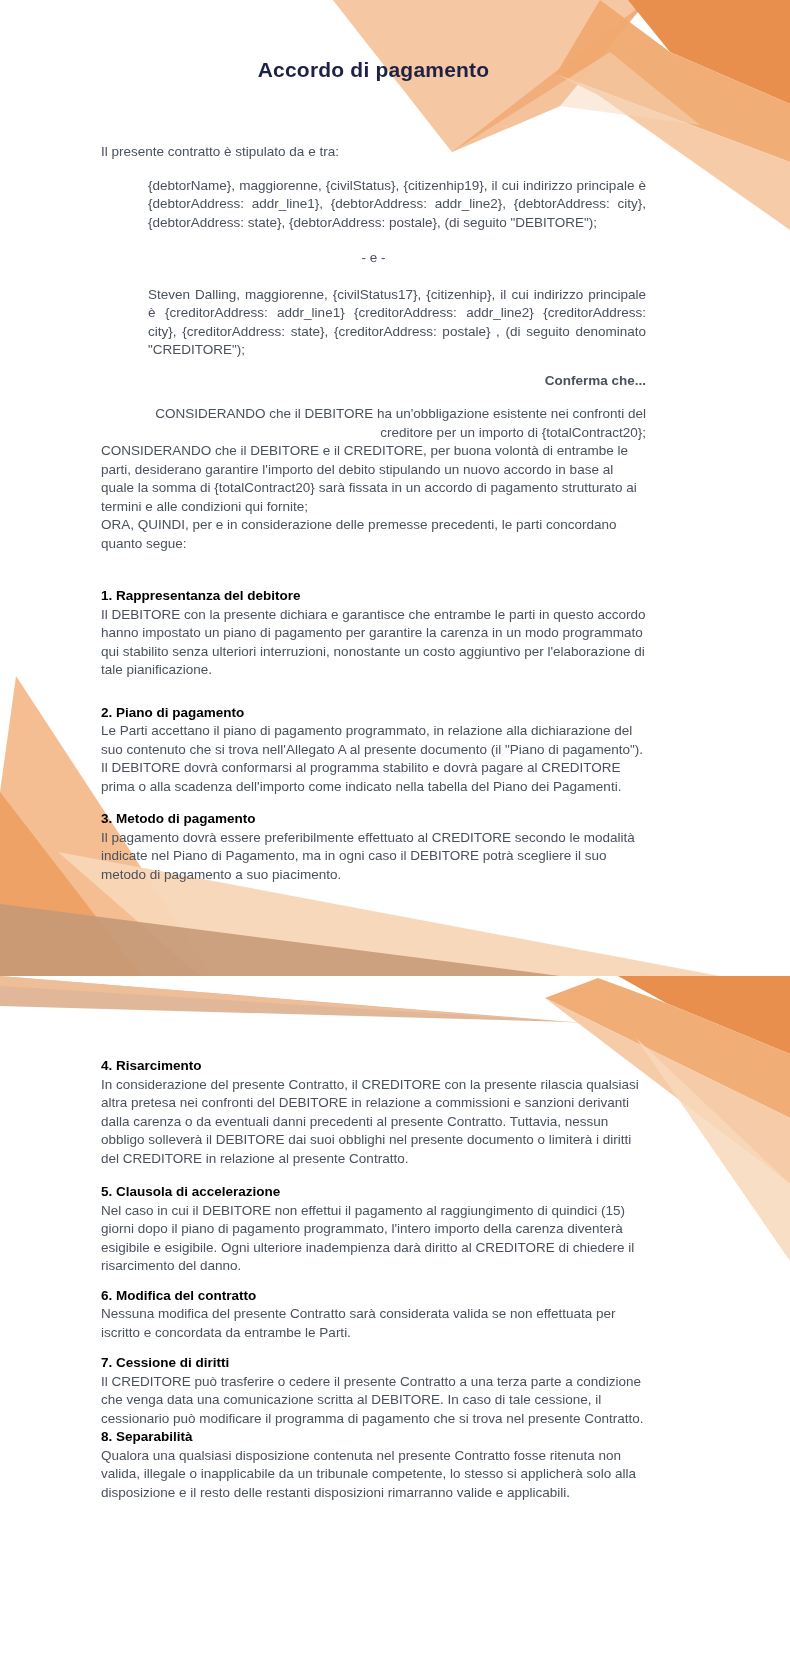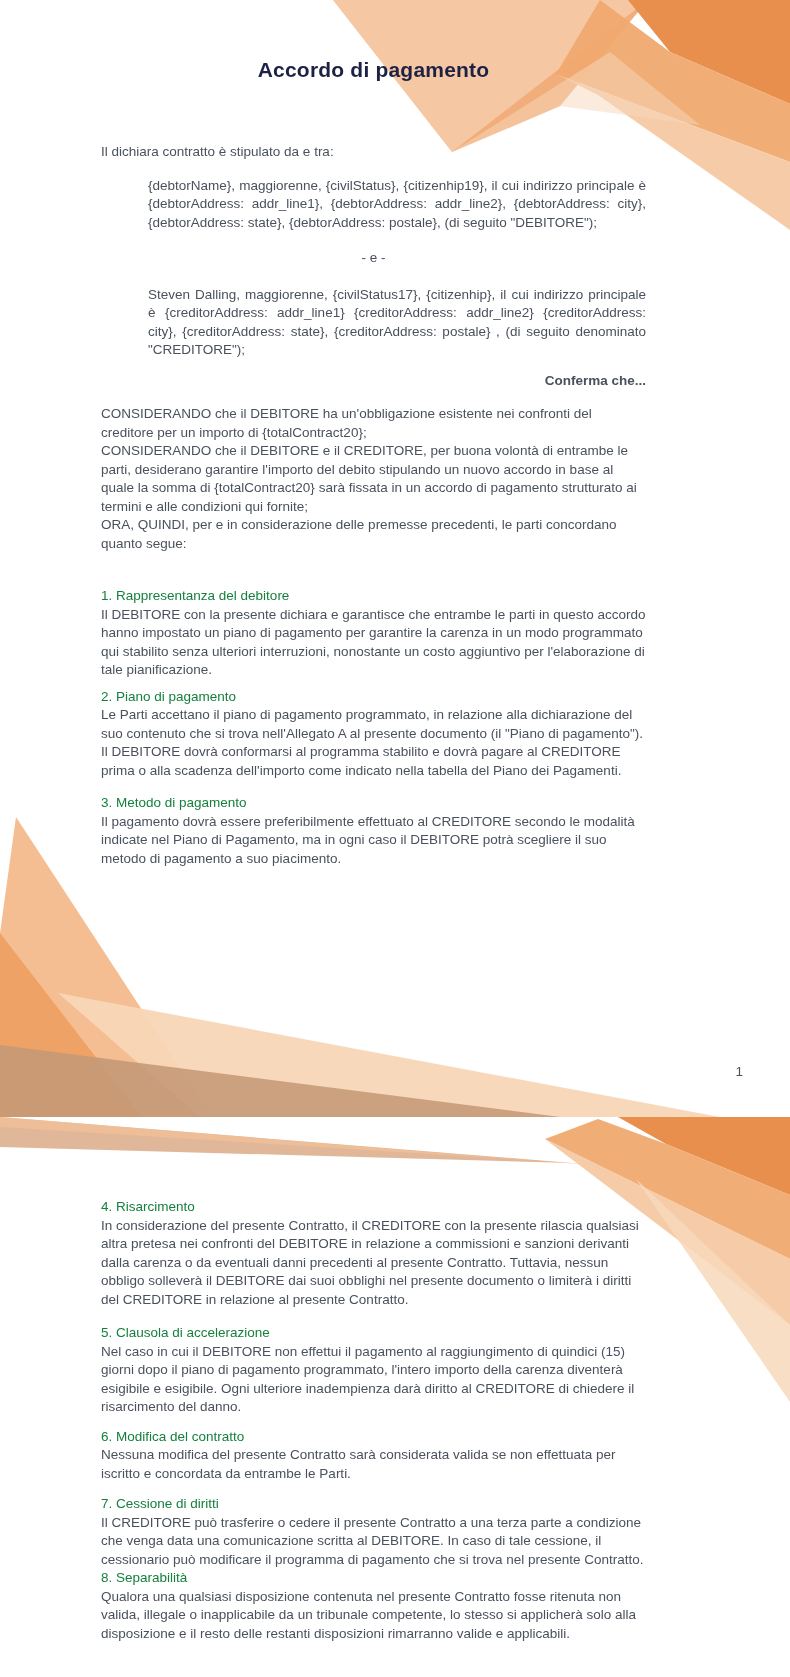--- a/index.html
+++ b/index.html
@@ -3,21 +3,21 @@
 <meta charset="utf-8">
 <style>
   * { margin:0; padding:0; box-sizing:border-box; }
   html,body { background:#ffffff; }
   body {
     width:790px;
     font-family:"Liberation Sans","DejaVu Sans",sans-serif;
     -webkit-font-smoothing:antialiased;
   }
   .page { position:relative; width:790px; background:#ffffff; overflow:hidden; }
-  #page-1 { height:1117px; }
+  #page-1 { height:976px; }
   #page-2 { height:700px; }
 
   .deco { position:absolute; z-index:1; pointer-events:none; display:block; }
   .deco-top-p1 { top:0; left:0; }
   .deco-bottom-p1 { bottom:0; left:0; }
   .deco-top-p2 { top:0; left:0; }
 
   .content {
     position:absolute; left:101px; width:545px; top:0; z-index:2;
     color:#4a515c; font-size:13.5px; line-height:18.5px;
@@ -25,24 +25,24 @@
   .doc-title {
     margin-top:56px; font-size:21px; line-height:28px; font-weight:bold;
     text-align:center; color:#1d2245; letter-spacing:0.2px;
   }
   .intro { margin-top:59px; }
   .party { margin-left:47px; text-align:justify; }
   .party-debtor { margin-top:15px; }
   .separator { margin-top:17px; text-align:center; }
   .party-creditor { margin-top:18px; }
   .confirmation { margin-top:12px; text-align:right;font-weight:bold; }
-  .recital-first { margin-top:15px; }
-  .sec-heading { font-weight:normal; color:#15803d; }
+  .recital-first { margin-top:15px;text-align:right; }
+  .sec-heading { font-weight:bold; color:#000000; }
   .h-s1 { margin-top:34px; }
-  .h-s2 { margin-top:8px; }
+  .h-s2 { margin-top:24px; }
   .h-s3 { margin-top:14px; }
   .h-s4 { margin-top:81px; }
   .h-s5 { margin-top:15px; }
   .h-s6 { margin-top:11px; }
   .h-s7 { margin-top:12px; }
   .h-s8 { }
   .page-number {
     position:absolute; top:1064px; right:47px; z-index:2;
     font-size:13.5px; color:#4a515c;
   }
@@ -63,21 +63,21 @@
 
   <svg class="deco deco-bottom-p1" width="790" height="300" viewBox="0 0 790 300">
     <polygon points="16,0 212,300 0,300 0,116" fill="#F5BE92"></polygon>
     <polygon points="58,176 720,300 200,300" opacity="0.95" fill="#F8D6B6"></polygon>
     <polygon points="0,116 142,300 0,300" fill="#EFA265"></polygon>
     <polygon points="0,228 560,300 0,300" opacity="0.88" fill="#C49876"></polygon>
   </svg>
 
   <div class="content">
     <h1 class="doc-title">Accordo di pagamento</h1>
-    <p class="intro">Il dichiara contratto è stipulato da e tra:</p>
+    <p class="intro">Il presente contratto è stipulato da e tra:</p>
     <p class="party party-debtor">{debtorName}, maggiorenne, {civilStatus}, {citizenhip19}, il cui indirizzo principale è {debtorAddress: addr_line1}, {debtorAddress: addr_line2}, {debtorAddress: city}, {debtorAddress: state}, {debtorAddress: postale}, (di seguito "DEBITORE");</p>
     <p class="separator">- e -</p>
     <p class="party party-creditor">Steven Dalling, maggiorenne, {civilStatus17}, {citizenhip}, il cui indirizzo principale è {creditorAddress: addr_line1} {creditorAddress: addr_line2} {creditorAddress: city}, {creditorAddress: state}, {creditorAddress: postale} , (di seguito denominato "CREDITORE");</p>
     <p class="confirmation">Conferma che...</p>
     <p class="recital-first">CONSIDERANDO che il DEBITORE ha un'obbligazione esistente nei confronti del creditore per un importo di {totalContract20};</p>
     <p>CONSIDERANDO che il DEBITORE e il CREDITORE, per buona volontà di entrambe le parti, desiderano garantire l'importo del debito stipulando un nuovo accordo in base al quale la somma di {totalContract20} sarà fissata in un accordo di pagamento strutturato ai termini e alle condizioni qui fornite;</p>
     <p>ORA, QUINDI, per e in considerazione delle premesse precedenti, le parti concordano quanto segue:</p>
 
     <p class="sec-heading h-s1">1. Rappresentanza del debitore</p>
     <p class="sec-body">Il DEBITORE con la presente dichiara e garantisce che entrambe le parti in questo accordo hanno impostato un piano di pagamento per garantire la carenza in un modo programmato qui stabilito senza ulteriori interruzioni, nonostante un costo aggiuntivo per l'elaborazione di tale pianificazione.</p>

